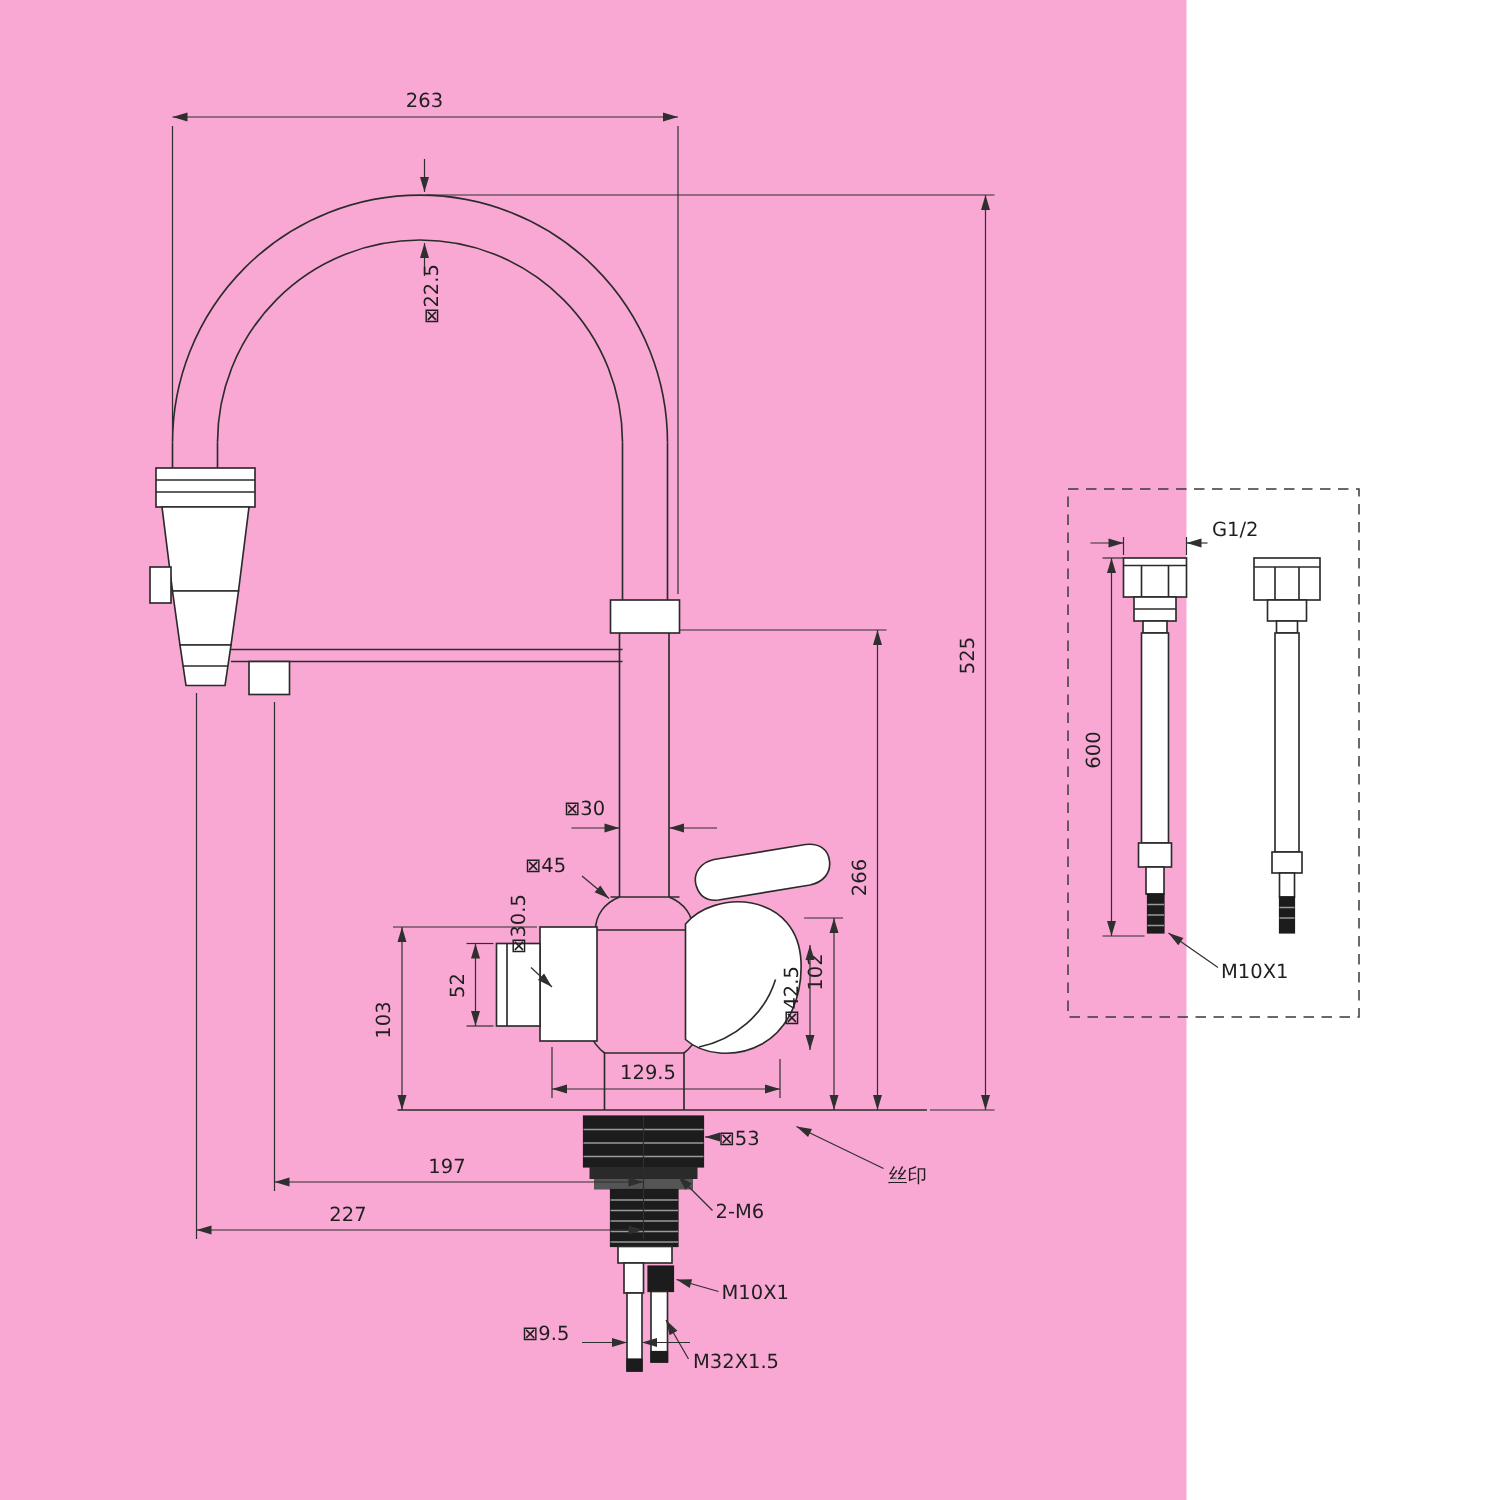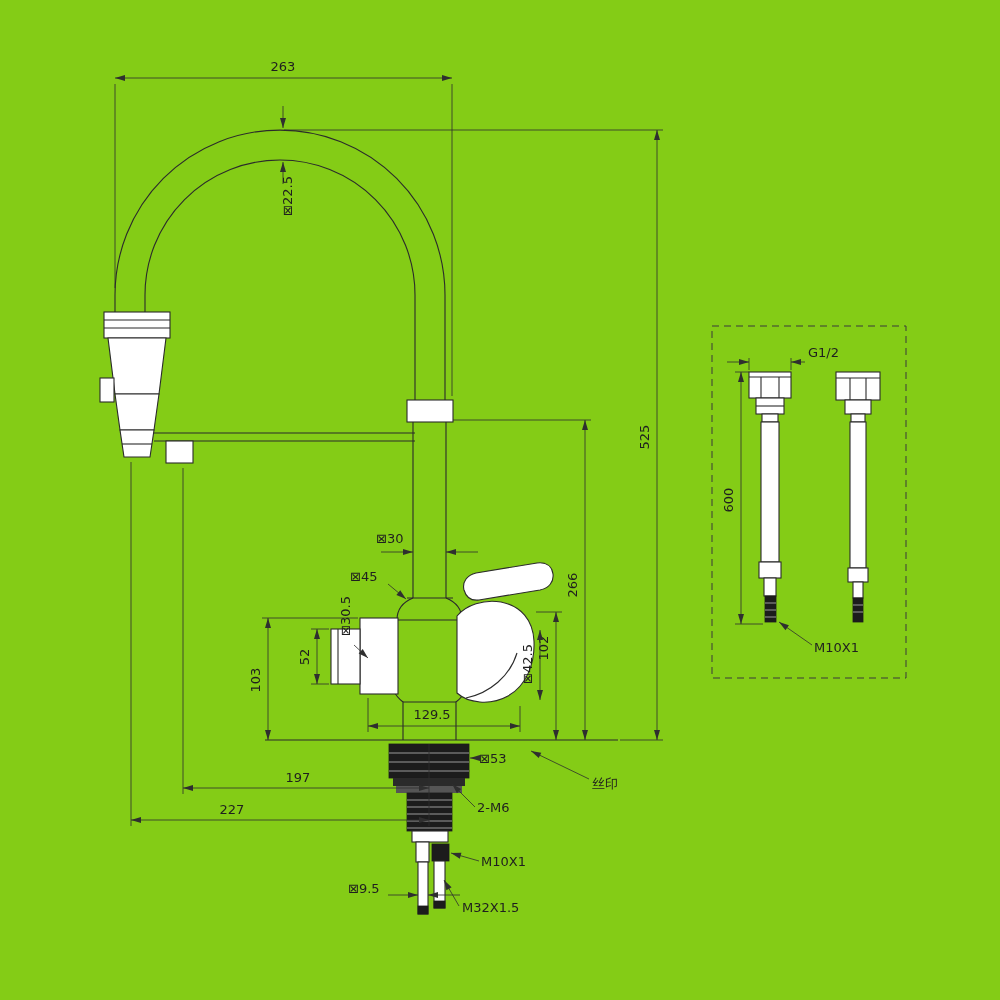--- a/index.html
+++ b/index.html
@@ -1,17 +1,17 @@
 <!DOCTYPE html>
 <html><head>
 <meta charset="utf-8">
 <style>
   html,body{margin:0;padding:0;background:#ffffff;}
   body{width:1000px;height:1000px;overflow:hidden;}
-  .canvas{position:relative;width:1000px;height:1000px;background:#84cc16;}
+  .canvas{position:relative;width:791px;height:1000px;background:#f9a8d4;}
   svg{display:block;}
   text{font-family:"DejaVu Sans","Liberation Sans",sans-serif;font-size:13px;fill:#1f1f1f;}
   .obj{stroke:#2b2b2b;stroke-width:1.1;fill:none;}
   .objf{stroke:#2b2b2b;stroke-width:1.1;fill:#ffffff;}
   .dark{fill:#1c1c1c;stroke:#1c1c1c;stroke-width:0.8;}
   .thread{stroke:#9a9a9a;stroke-width:1;fill:none;}
   .dim{stroke:#2f2f2f;stroke-width:0.8;fill:none;}
   .dash{stroke:#3a3a3a;stroke-width:1;fill:none;stroke-dasharray:7 5;}
 </style>
 </head>

